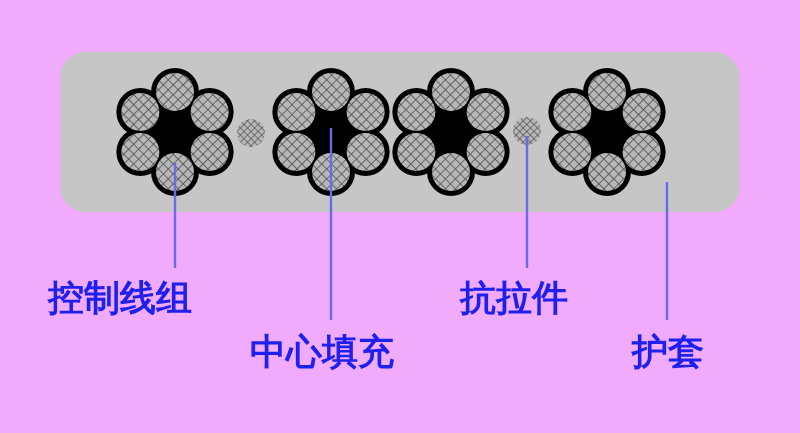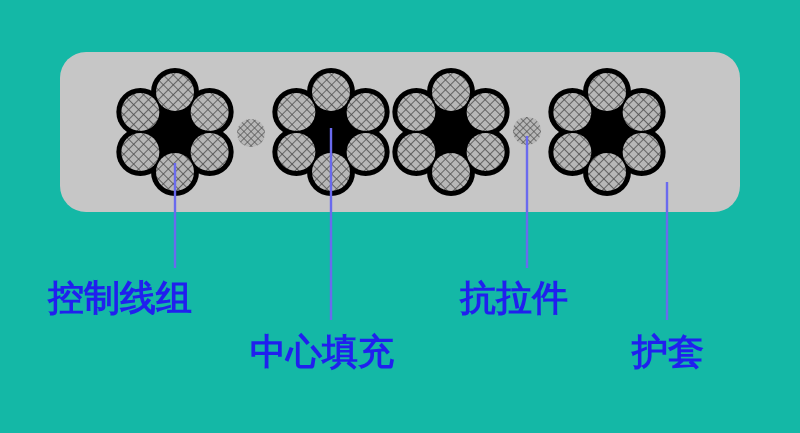--- a/index.html
+++ b/index.html
@@ -8,21 +8,21 @@
     padding: 0;
     background: #ffffff;
   }
   body {
     font-family: "DejaVu Sans", "Liberation Sans", sans-serif;
   }
   #diagram-root {
     position: relative;
     width: 800px;
     height: 433px;
-    background: #14b8a6;
+    background: #f0abfc;
     overflow: hidden;
   }
   #diagram-svg {
     position: absolute;
     left: 0;
     top: 0;
     display: block;
   }
   .label-text {
     font-family: "DejaVu Sans", "Liberation Sans", sans-serif;

